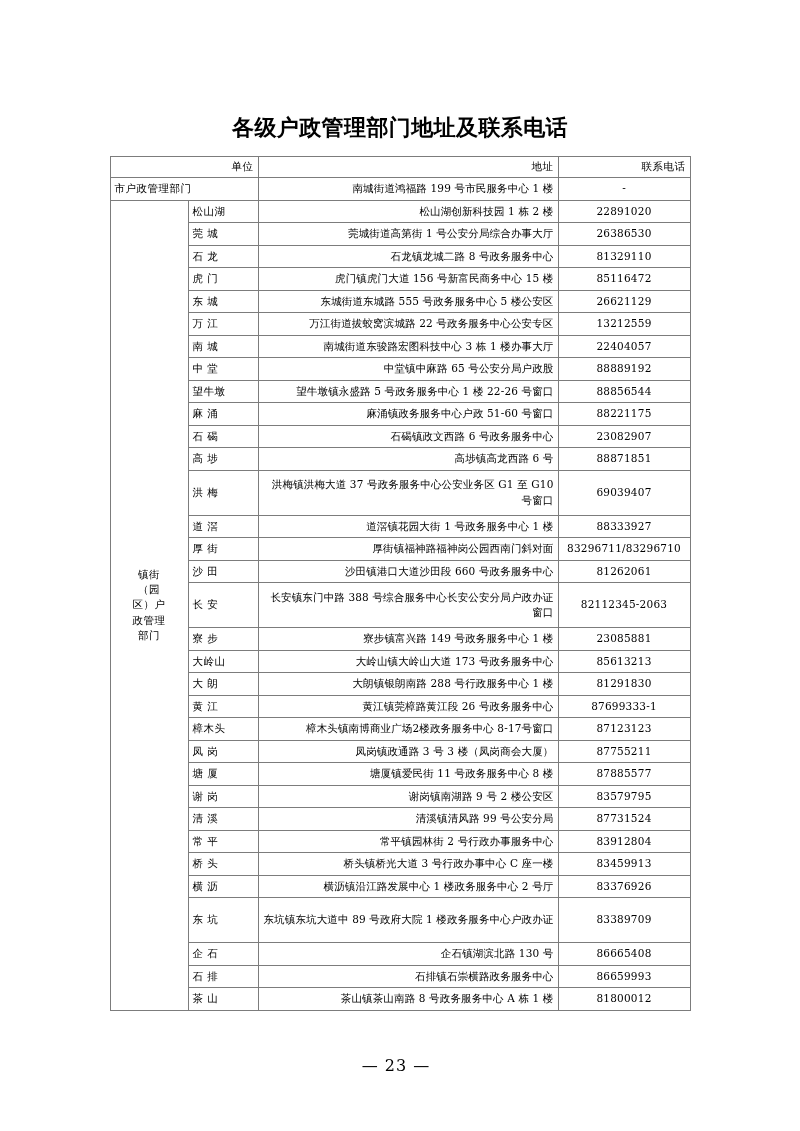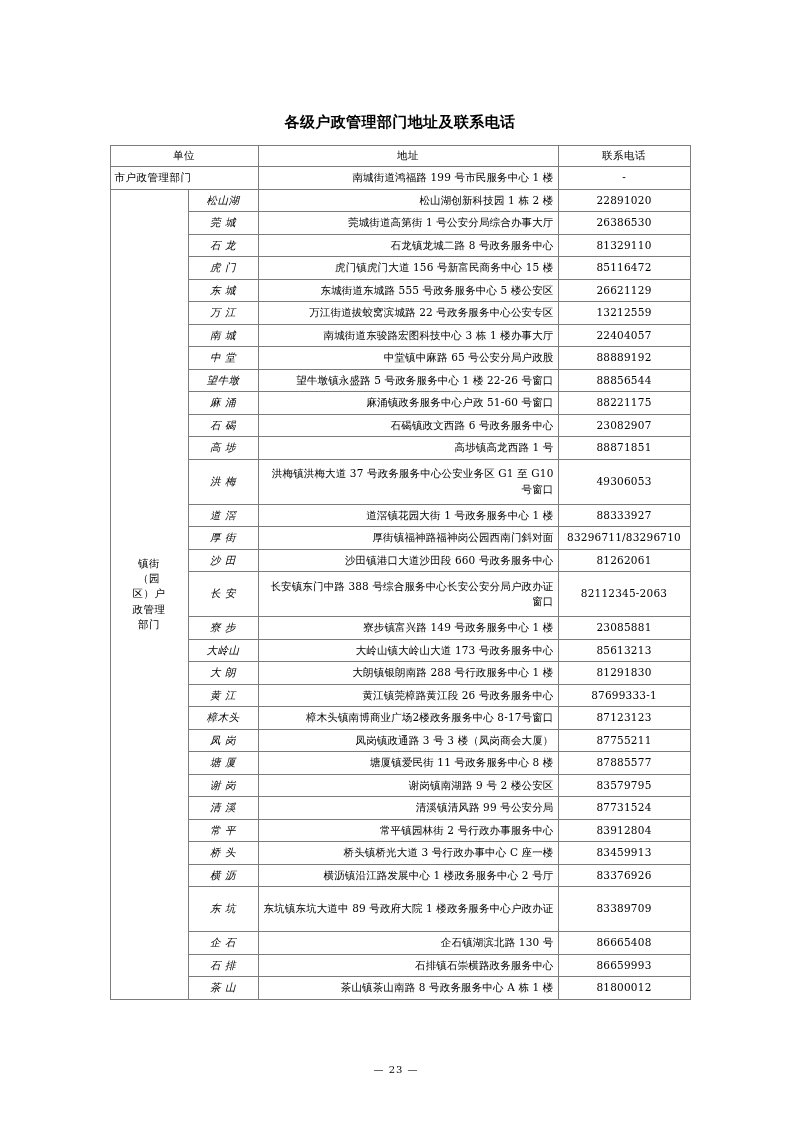--- a/index.html
+++ b/index.html
@@ -16,21 +16,21 @@
 
   .page {
     width: 800px;
     height: 1131px;
     padding: 0;
     position: relative;
   }
 
   .doc-title {
     text-align: center;
-    font-size: 15px;
+    font-size: 22px;
     font-weight: bold;
     letter-spacing: 0.4px;
     margin: 0;
     padding-top: 113px;
     padding-bottom: 13px;
     font-family: "DejaVu Serif", "Liberation Serif", serif;
   }
 
   table.main {
     border-collapse: collapse;
@@ -49,21 +49,21 @@
     font-family: "DejaVu Serif", "Liberation Serif", serif;
   }
 
   
   col.c-unit1 { width: 78px; }
   col.c-unit2 { width: 70px; }
   col.c-addr  { width: 300px; }
   col.c-tel   { width: 132px; }
 
   thead th {
-    text-align: center;
+    text-align: right;
     font-weight: bold;
     font-size: 11.5px;
     height: 21px;
     letter-spacing: 0.5px;
   }
 
   td.unit-merged {
     text-align: center;
     vertical-align: middle;
     font-size: 10.5px;
@@ -78,24 +78,23 @@
     word-break: break-all;
     text-align: center;
   }
 
   td.city-unit {
     letter-spacing: 0.5px;
     white-space: nowrap;
   }
 
   td.town {
-    text-align: center;
+    text-align: left;
     letter-spacing: 0.5px;
     white-space: nowrap;
-    font-style: italic;
   }
 
   td.addr {
     text-align: right;
     padding-left: 6px;
     letter-spacing: 0.15px;
   }
 
   td.tel {
     text-align: center;
@@ -106,21 +105,21 @@
 
   tr.r-norm td { height: 22.5px; }
   tr.r-tall td { height: 45px; }
 
   .footer {
     position: absolute;
     left: 0;
     right: 8px;
     bottom: 56px;
     text-align: center;
-    font-size: 10px;
+    font-size: 16px;
     letter-spacing: 1px;
     font-family: "DejaVu Serif", "Liberation Serif", serif;
   }
 </style>
 </head>
 <body>
 
 <div class="page">
 
   <h1 class="doc-title">各级户政管理部门地址及联系电话</h1>
@@ -199,27 +198,27 @@
           <td class="addr">麻涌镇政务服务中心户政 51-60 号窗口</td>
           <td class="tel">88221175</td>
         </tr>
         <tr class="r-norm">
           <td class="town">石 碣</td>
           <td class="addr">石碣镇政文西路 6 号政务服务中心</td>
           <td class="tel">23082907</td>
         </tr>
         <tr class="r-norm">
           <td class="town">高 埗</td>
-          <td class="addr">高埗镇高龙西路 1 号</td>
+          <td class="addr">高埗镇高龙西路 6 号</td>
           <td class="tel">88871851</td>
         </tr>
         <tr class="r-tall">
           <td class="town">洪 梅</td>
           <td class="addr">洪梅镇洪梅大道 37 号政务服务中心公安业务区 G1 至 G10 号窗口</td>
-          <td class="tel">49306053</td>
+          <td class="tel">69039407</td>
         </tr>
         <tr class="r-norm">
           <td class="town">道 滘</td>
           <td class="addr">道滘镇花园大街 1 号政务服务中心 1 楼</td>
           <td class="tel">88333927</td>
         </tr>
         <tr class="r-norm">
           <td class="town">厚 街</td>
           <td class="addr">厚街镇福神路福神岗公园西南门斜对面</td>
           <td class="tel">83296711/83296710</td>

